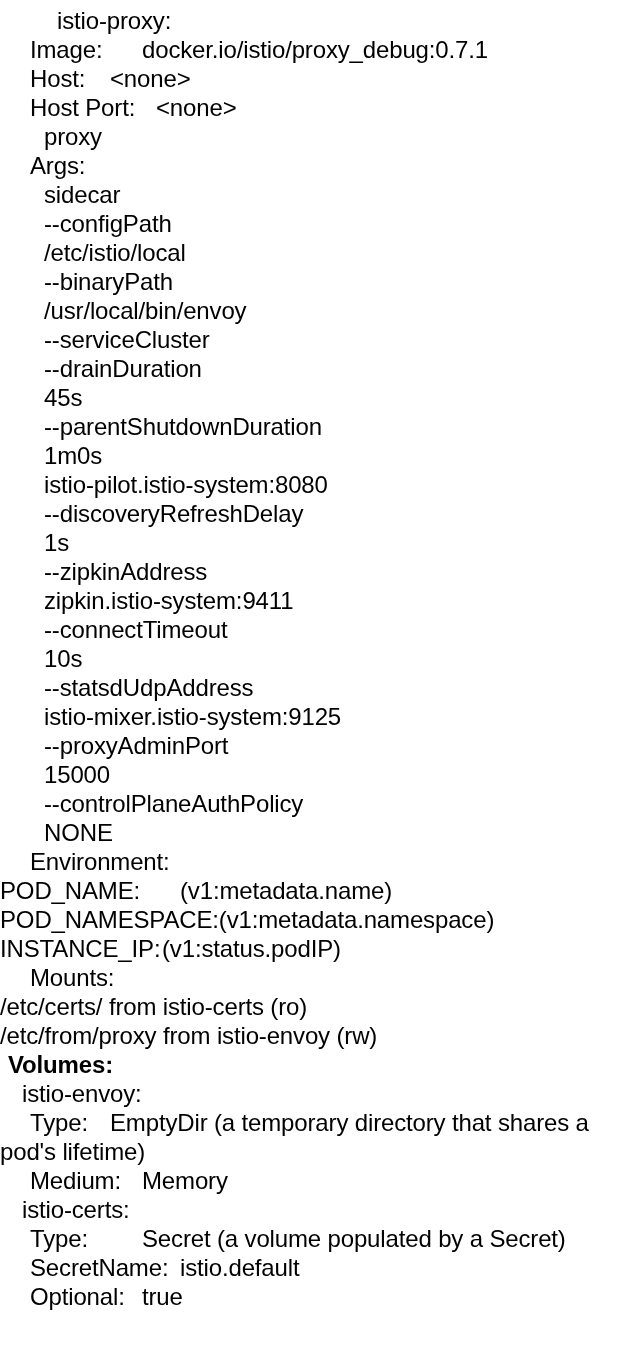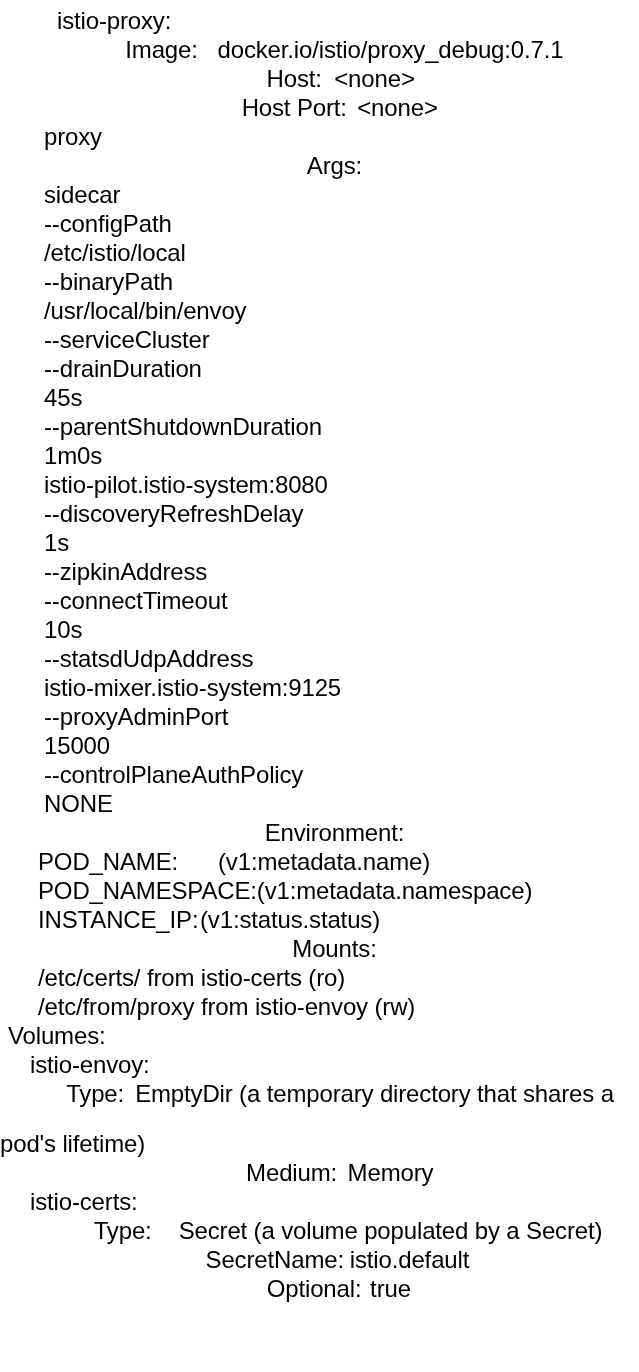--- a/index.html
+++ b/index.html
@@ -23,26 +23,26 @@
     width: 639px;
     box-sizing: border-box;
   }
   .line {
     white-space: pre;
     height: 29px;
     line-height: 29px;
     letter-spacing: -0.15px;
   }
   
-  .ind-0  { padding-left: 0px; margin-top: 21px;  }
-  .ind-8  { padding-left: 8px;  }
+  .ind-0  { padding-left: 0px;  }
+  .ind-8  { padding-left: 8px; font-weight: bold;  }
   .ind-14 { padding-left: 14px; margin-left: 43px; }
-  .ind-22 { padding-left: 30px; }
-  .ind-30 { padding-left: 30px; text-align: center; }
-  .ind-38 { padding-left: 38px; }
+  .ind-22 { padding-left: 22px; }
+  .ind-30 { padding-left: 30px; }
+  .ind-38 { }
   .ind-44 { padding-left: 44px; }
   
   .kv { display: inline-block; }
 </style>
 </head>
 <body>
 
 <div id="describe-output">
 
   <div class="line ind-14"><span>istio-proxy:</span></div>
@@ -63,34 +63,35 @@
   <div class="line ind-44"><span>/usr/local/bin/envoy</span></div>
   <div class="line ind-44"><span>--serviceCluster</span></div>
   <div class="line ind-44"><span>--drainDuration</span></div>
   <div class="line ind-44"><span>45s</span></div>
   <div class="line ind-44"><span>--parentShutdownDuration</span></div>
   <div class="line ind-44"><span>1m0s</span></div>
   <div class="line ind-44"><span>istio-pilot.istio-system:8080</span></div>
   <div class="line ind-44"><span>--discoveryRefreshDelay</span></div>
   <div class="line ind-44"><span>1s</span></div>
   <div class="line ind-44"><span>--zipkinAddress</span></div>
+  <div class="line ind-44"><span>zipkin.istio-system:9411</span></div>
   <div class="line ind-44"><span>--connectTimeout</span></div>
   <div class="line ind-44"><span>10s</span></div>
   <div class="line ind-44"><span>--statsdUdpAddress</span></div>
   <div class="line ind-44"><span>istio-mixer.istio-system:9125</span></div>
   <div class="line ind-44"><span>--proxyAdminPort</span></div>
   <div class="line ind-44"><span>15000</span></div>
   <div class="line ind-44"><span>--controlPlaneAuthPolicy</span></div>
   <div class="line ind-44"><span>NONE</span></div>
 
   <div class="line ind-30"><span>Environment:</span></div>
 
   <div class="line ind-38"><span class="kv" style="min-width:180px">POD_NAME:</span><span>(v1:metadata.name)</span></div>
   <div class="line ind-38"><span class="kv" style="min-width:180px">POD_NAMESPACE:</span><span>(v1:metadata.namespace)</span></div>
-  <div class="line ind-38"><span class="kv" style="min-width:162px">INSTANCE_IP:</span><span>(v1:status.status)</span></div>
+  <div class="line ind-38"><span class="kv" style="min-width:162px">INSTANCE_IP:</span><span>(v1:status.podIP)</span></div>
 
   <div class="line ind-30"><span>Mounts:</span></div>
   <div class="line ind-38"><span>/etc/certs/ from istio-certs (ro)</span></div>
   <div class="line ind-38"><span>/etc/from/proxy from istio-envoy (rw)</span></div>
 
   <div class="line ind-8"><span>Volumes:</span></div>
 
   <div class="line ind-22"><span>istio-envoy:</span></div>
   <div class="line ind-30"><span class="kv" style="min-width:80px">Type:</span><span>EmptyDir (a temporary directory that shares a</span></div>
   <div class="line ind-0"><span>pod's lifetime)</span></div>

